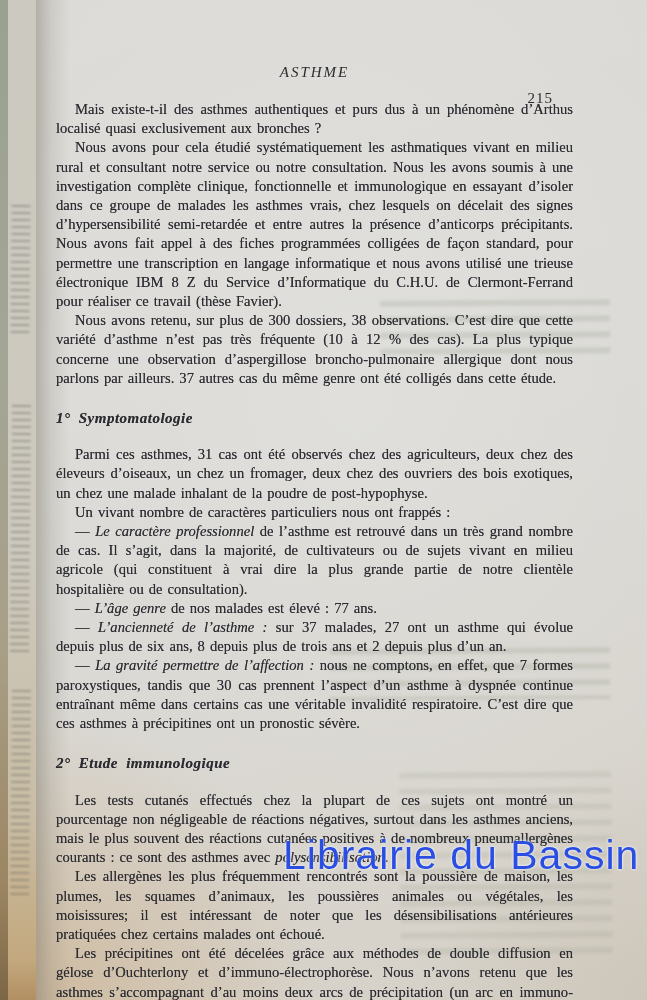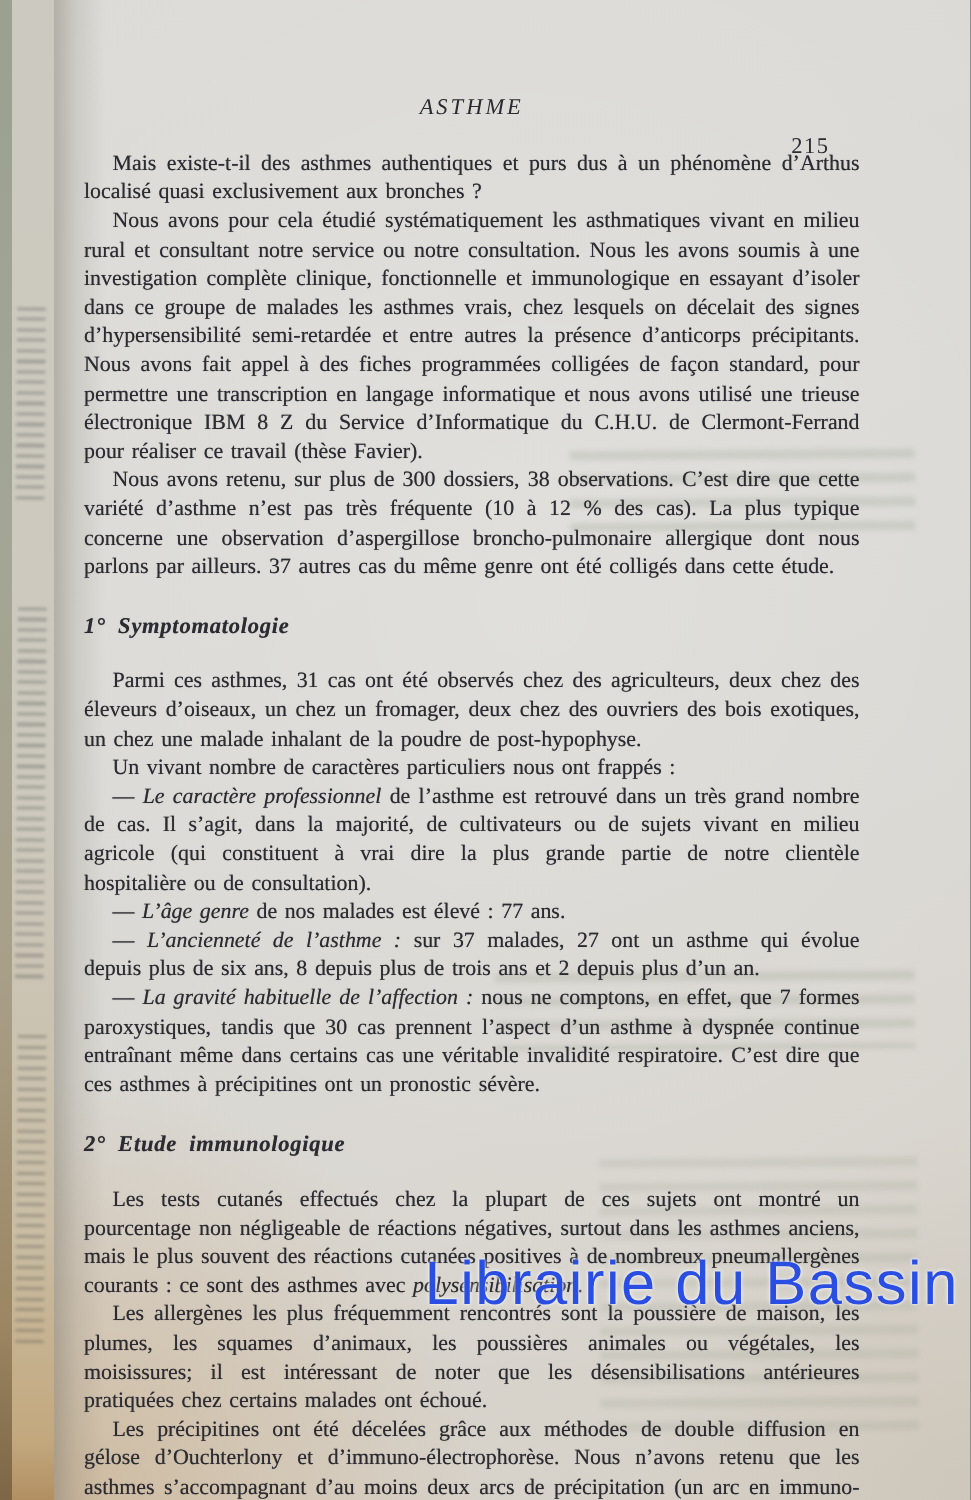--- a/index.html
+++ b/index.html
@@ -98,21 +98,21 @@
     <div class="flow">
         <p><span>Mais existe-t-il des asthmes authentiques et purs dus à un phénomène d’Arthus localisé quasi exclusivement aux bronches ?</span></p>
         <p><span>Nous avons pour cela étudié systématiquement les asthmatiques vivant en milieu rural et consultant notre service ou notre consultation. Nous les avons soumis à une investigation complète clinique, fonctionnelle et immunologique en essayant d’isoler dans ce groupe de malades les asthmes vrais, chez lesquels on décelait des signes d’hypersensibilité semi-retardée et entre autres la présence d’anticorps précipitants. Nous avons fait appel à des fiches programmées colligées de façon standard, pour permettre une transcription en langage informatique et nous avons utilisé une trieuse électronique IBM 8 Z du Service d’Informatique du C.H.U. de Clermont-Ferrand pour réaliser ce travail (thèse Favier).</span></p>
         <p><span>Nous avons retenu, sur plus de 300 dossiers, 38 observations. C’est dire que cette variété d’asthme n’est pas très fréquente (10 à 12 % des cas). La plus typique concerne une observation d’aspergillose broncho-pulmonaire allergique dont nous parlons par ailleurs. 37 autres cas du même genre ont été colligés dans cette étude.</span></p>
         <div class="heading">1° Symptomatologie</div>
         <p><span>Parmi ces asthmes, 31 cas ont été observés chez des agriculteurs, deux chez des éleveurs d’oiseaux, un chez un fromager, deux chez des ouvriers des bois exotiques, un chez une malade inhalant de la poudre de post-hypophyse.</span></p>
         <p><span>Un vivant nombre de caractères particuliers nous ont frappés :</span></p>
         <p><span>— </span><span class="it">Le caractère professionnel</span><span> de l’asthme est retrouvé dans un très grand nombre de cas. Il s’agit, dans la majorité, de cultivateurs ou de sujets vivant en milieu agricole (qui constituent à vrai dire la plus grande partie de notre clientèle hospitalière ou de consultation).</span></p>
         <p><span>— </span><span class="it">L’âge genre</span><span> de nos malades est élevé : 77 ans.</span></p>
         <p><span>— </span><span class="it">L’ancienneté de l’asthme :</span><span> sur 37 malades, 27 ont un asthme qui évolue depuis plus de six ans, 8 depuis plus de trois ans et 2 depuis plus d’un an.</span></p>
-        <p><span>— </span><span class="it">La gravité habituelle de l’affection :</span><span> nous ne comptons, en effet, que 7 formes paroxystiques, tandis que 30 cas prennent l’aspect d’un asthme à dyspnée continue entraînant même dans certains cas une véritable invalidité respiratoire. C’est dire que ces asthmes à précipitines ont un pronostic sévère.</span></p>
+        <p><span>— </span><span class="it">La gravité permettre de l’affection :</span><span> nous ne comptons, en effet, que 7 formes paroxystiques, tandis que 30 cas prennent l’aspect d’un asthme à dyspnée continue entraînant même dans certains cas une véritable invalidité respiratoire. C’est dire que ces asthmes à précipitines ont un pronostic sévère.</span></p>
         <div class="heading">2° Etude immunologique</div>
         <p><span>Les tests cutanés effectués chez la plupart de ces sujets ont montré un pourcentage non négligeable de réactions négatives, surtout dans les asthmes anciens, mais le plus souvent des réactions cutanées positives à de nombreux pneumallergènes courants : ce sont des asthmes avec </span><span class="it">polysensibilisation</span><span>.</span></p>
         <p><span>Les allergènes les plus fréquemment rencontrés sont la poussière de maison, les plumes, les squames d’animaux, les poussières animales ou végétales, les moisissures; il est intéressant de noter que les désensibilisations antérieures pratiquées chez certains malades ont échoué.</span></p>
         <p><span>Les précipitines ont été décelées grâce aux méthodes de double diffusion en gélose d’Ouchterlony et d’immuno-électrophorèse. Nous n’avons retenu que les asthmes s’accompagnant d’au moins deux arcs de précipitation (un arc en immuno-électrophorèse et un arc en Ouchterlony, ou deux arcs en immuno-électrophorèse).</span></p>
       </div>
   </div>
 
   <div class="watermark" style="color: rgb(42, 78, 226);">Librairie du Bassin</div>
 
 </div>

